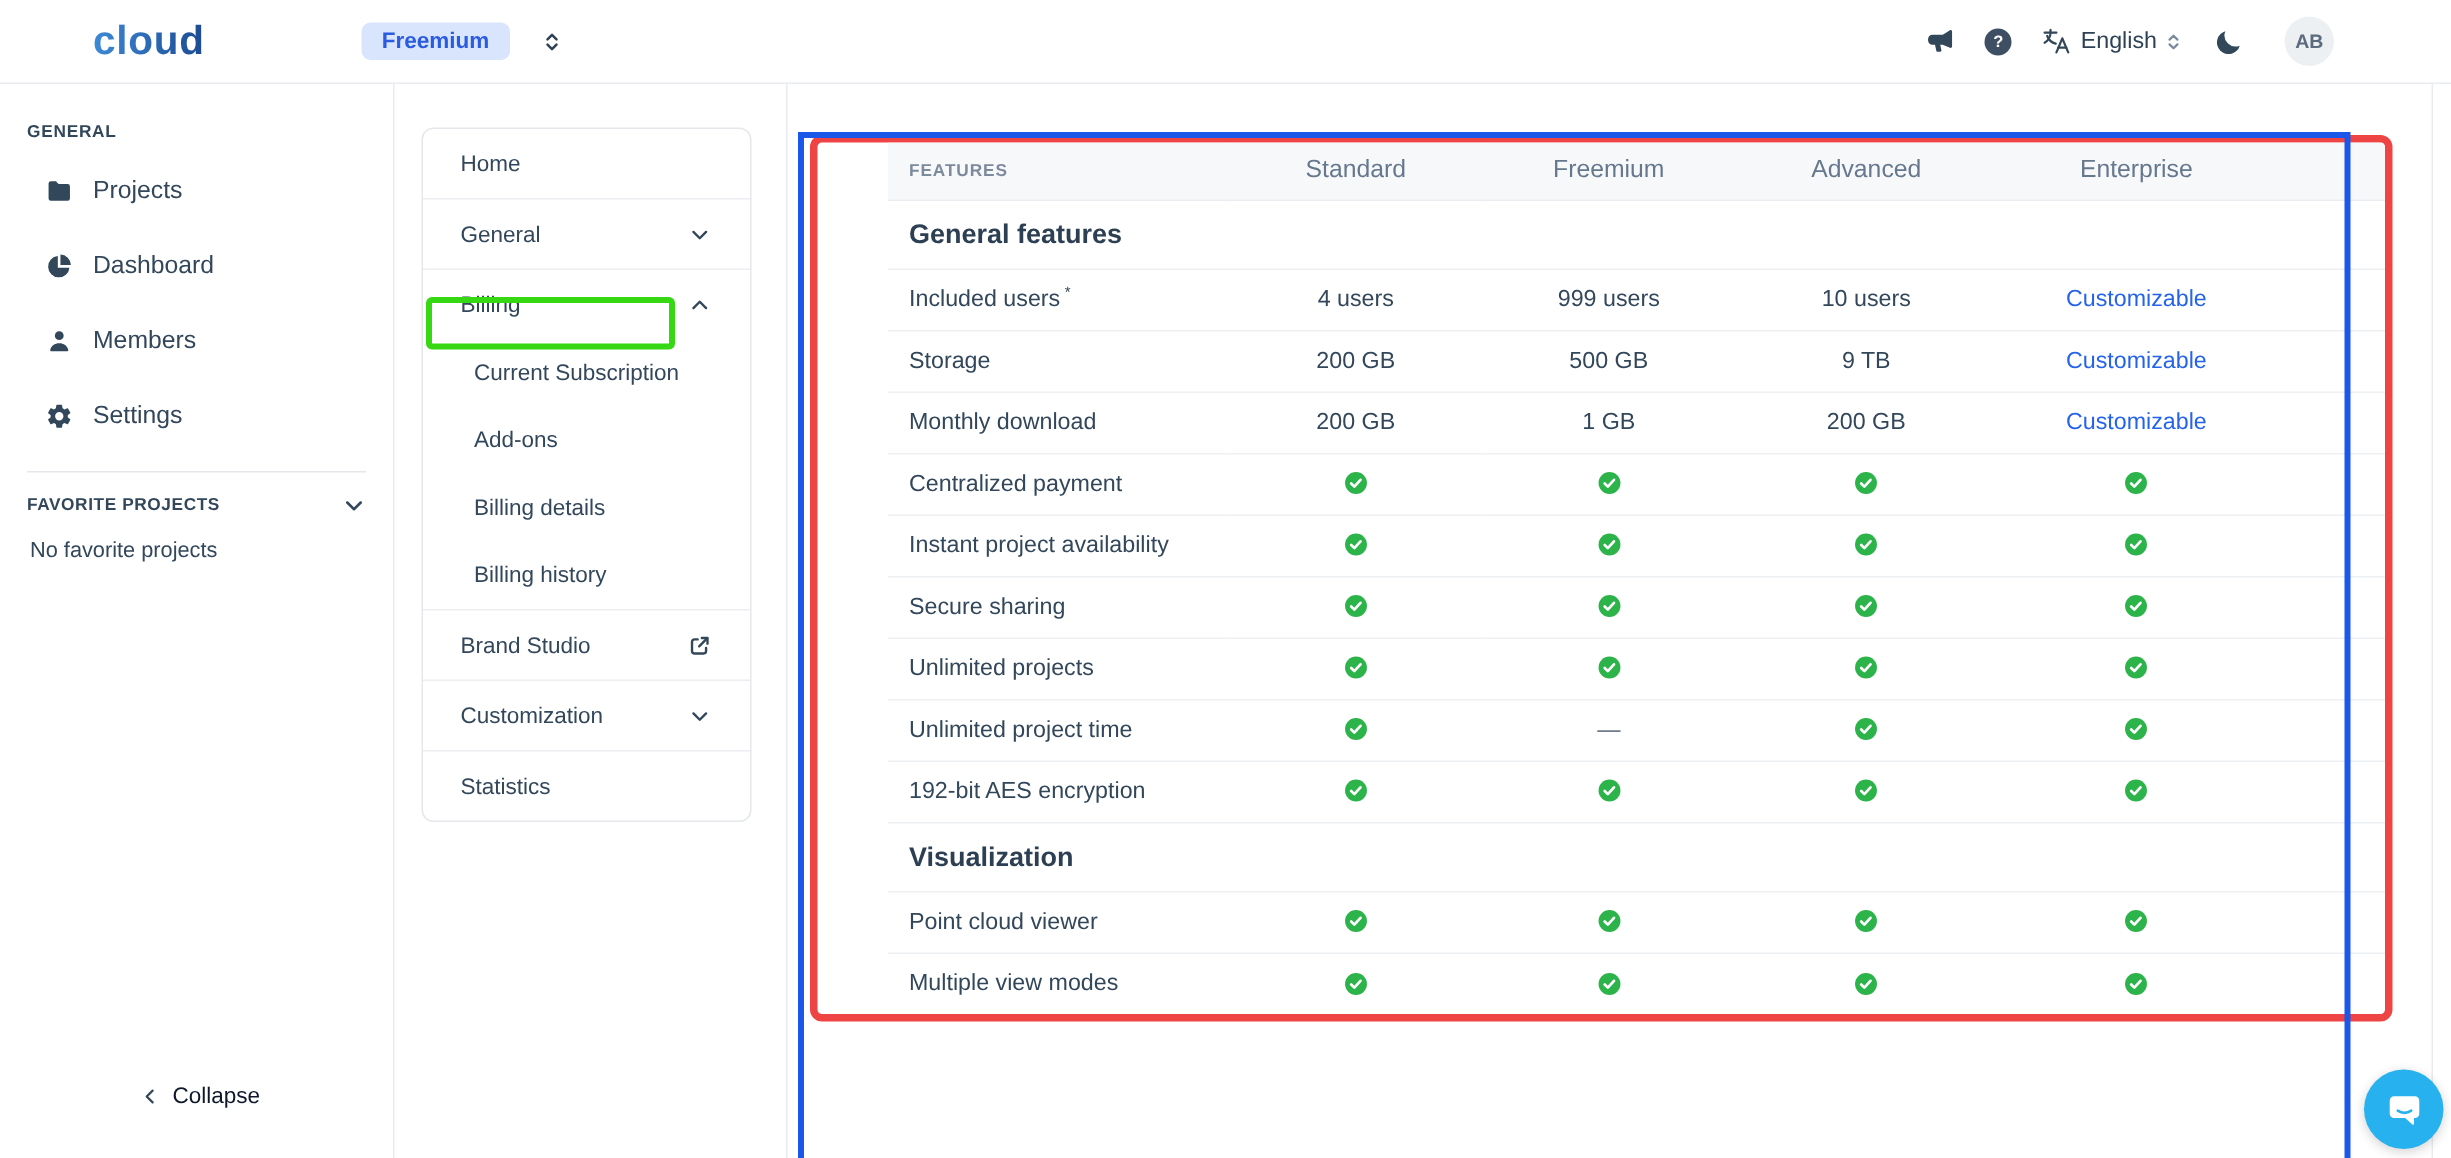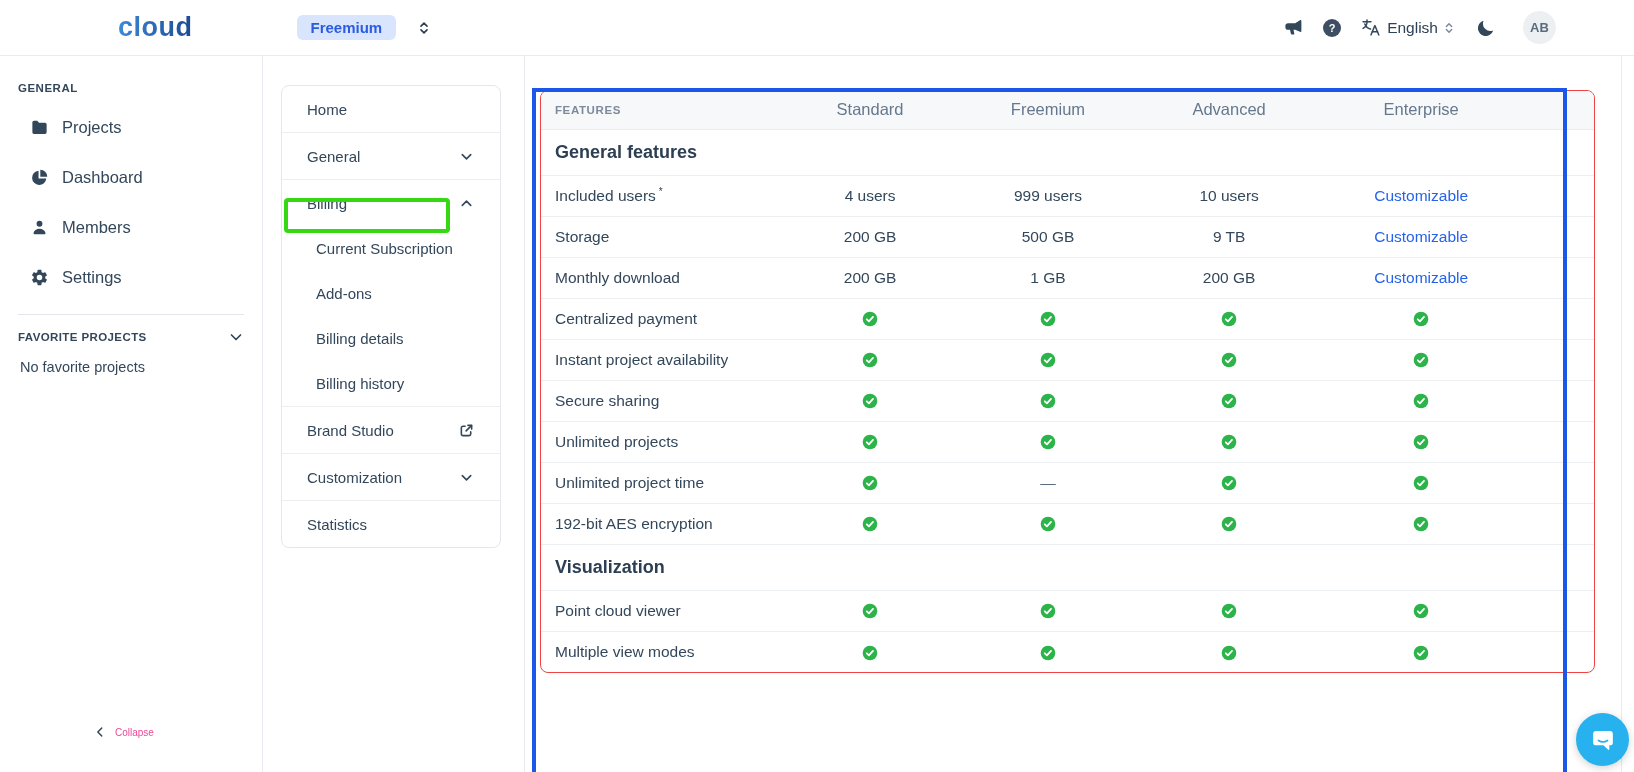--- a/index.html
+++ b/index.html
@@ -3,21 +3,21 @@
 <meta charset="utf-8">
 <style>
   * { margin:0; padding:0; box-sizing:border-box; }
   html,body { width:1634px; height:772px; overflow:hidden; background:#fff;
     font-family:"Liberation Sans", sans-serif; color:#33475b; }
 
   .app { position:relative; width:1634px; height:772px; }
 
   
   .topbar { height:56px; display:flex; align-items:center; border-bottom:1px solid #e8ebef; position:relative; z-index:2; background:#fff; }
-  .logo { margin-left:118px; font-size:27px; font-weight:700; letter-spacing:.5px;
+  .logo { margin-left:62px; font-size:27px; font-weight:700; letter-spacing:.5px;
     background:linear-gradient(90deg,#3d89d8,#1c4a91); -webkit-background-clip:text; background-clip:text; color:transparent; }
   .plan-badge { margin-left:104px; height:25px; padding:0 14px; display:flex; align-items:center;
     background:#d8e5fc; color:#2a5be0; border-radius:6px; font-size:15px; font-weight:600; cursor:pointer; }
   .updown { margin-left:20px; width:16px; height:16px; color:#2f4255; cursor:pointer; }
   .top-right { margin-left:auto; margin-right:78px; display:flex; align-items:center; }
   .icon { display:inline-flex; align-items:center; justify-content:center; }
   .icon svg { display:block; }
   .stroke path, .stroke circle { fill:none; stroke:currentColor; stroke-width:1.7; stroke-linecap:round; stroke-linejoin:round; }
   .fill path, .fill circle { fill:currentColor; }
   .tb-icon { color:#33475b; cursor:pointer; }
@@ -40,37 +40,37 @@
   .sidebar-item { height:50px; display:flex; align-items:center; padding-left:30px; cursor:pointer; }
   .sidebar-item .icon { width:19px; height:19px; color:#33475b; }
   .sidebar-item span.lbl { margin-left:13px; font-size:16.5px; color:#33475b; }
   .side-divider { border-top:1px solid #e3e7ec; margin:12px 18px 0 18px; }
   .fav-row { display:flex; align-items:center; margin:14px 18px 0 18px; cursor:pointer; }
   .fav-row .flabel { font-size:11.5px; font-weight:700; letter-spacing:.4px; color:#33475b; }
   .fav-row .icon { margin-left:auto; width:16px; height:16px; color:#33475b; }
   .fav-empty { margin:14px 0 0 20px; font-size:14.5px; color:#33475b; }
   .collapse-btn { position:absolute; left:93px; bottom:33px; display:flex; align-items:center; cursor:pointer; }
   .collapse-btn .icon { width:14px; height:14px; color:#33475b; }
-  .collapse-btn span.lbl { margin-left:8px; font-size:10px; color:#ec4899; }
+  .collapse-btn span.lbl { margin-left:8px; font-size:15px; color:#0f172a; }
 
   
   .nav-col { width:262px; border-right:1px solid #e8ebef; position:relative; flex:none; }
   .nav-card { position:absolute; left:18px; top:29px; width:220px; background:#fff;
     border:1px solid #e4e7eb; border-radius:8px; }
   .nav-row { height:46px; display:flex; align-items:center; padding:0 26px 0 25px; font-size:15px; color:#33475b; cursor:pointer; }
   .nav-sub { height:45px; display:flex; align-items:center; padding:0 26px 0 34px; font-size:15px; color:#33475b; cursor:pointer; }
   .nav-row .icon { margin-left:auto; width:15px; height:15px; color:#33475b; }
   .nav-divider { border-top:1px solid #eceef1; }
   .annotation-green { position:absolute; left:21px; top:142px; width:166px; height:35px;
     border:4px solid #35d813; border-radius:4px; pointer-events:none; z-index:5; }
 
   
   .content { flex:none; width:1097px; border-right:1px solid #e8ebef; position:relative; overflow:hidden; }
   .table-card { position:absolute; left:15px; top:34px; width:1055px;
-    border:1px solid #ef4444; border-radius:8px; overflow:hidden; background:#fff; }
+    border:5px solid #ef4444; border-radius:8px; overflow:hidden; background:#fff;padding-left:47px; }
   table { width:100%; border-collapse:collapse; }
   thead th { background:#f7f8fa; height:38px; border-bottom:1px solid #e9ecf0; }
   th.features { text-align:left; padding-left:14px; font-size:11.5px; font-weight:700; letter-spacing:.6px; color:#7d8a9c; }
   th.plan { font-size:16.5px; font-weight:400; color:#66788e; text-align:center; }
   tbody td { height:41px; border-top:1px solid #edf0f3; font-size:15.5px; color:#33475b; text-align:center; padding:0; }
   tbody tr:first-child td { border-top:none; }
   td.feature { text-align:left; padding-left:14px; }
   td.feature sup { font-size:10px; margin-left:3px; }
   tr.section td { height:46px; text-align:left; padding-left:14px; font-size:18px; font-weight:700; color:#2d4053; }
   .col-ent { padding-right:74px !important; }

